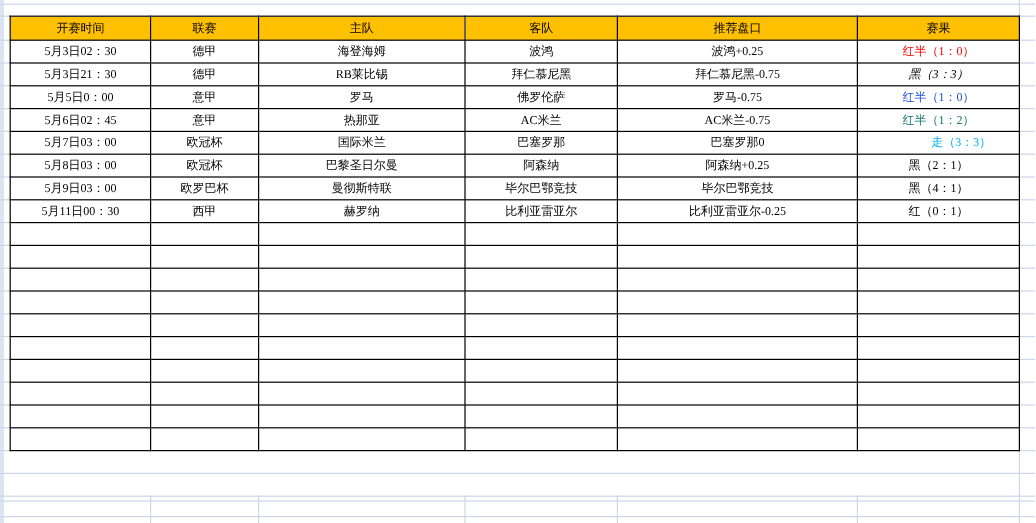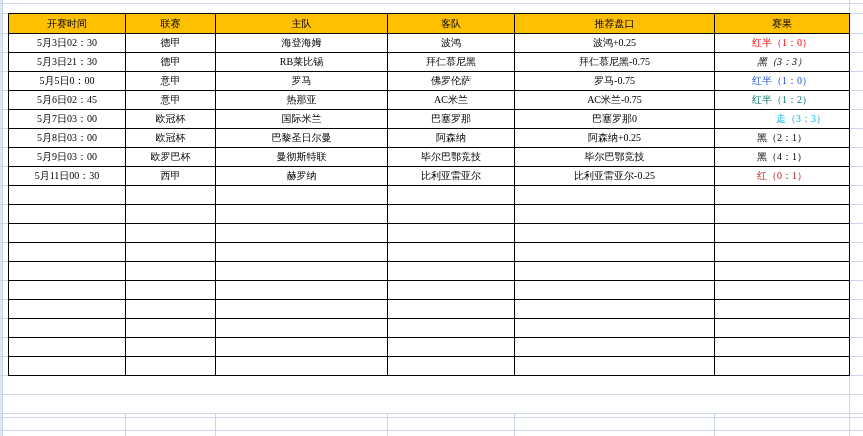--- a/index.html
+++ b/index.html
@@ -158,21 +158,21 @@
           <td>毕尔巴鄂竞技</td>
           <td>毕尔巴鄂竞技</td>
           <td style="color: rgb(0, 0, 0);">黑（4：1）</td>
         </tr>
         <tr>
           <td>5月11日00：30</td>
           <td>西甲</td>
           <td>赫罗纳</td>
           <td>比利亚雷亚尔</td>
           <td>比利亚雷亚尔-0.25</td>
-          <td style="color: #b91c1c;">红（0：1）</td>
+          <td style="color: #000000;">红（0：1）</td>
         </tr>
         <tr>
           <td></td>
           <td></td>
           <td></td>
           <td></td>
           <td></td>
           <td></td>
         </tr>
         <tr>

